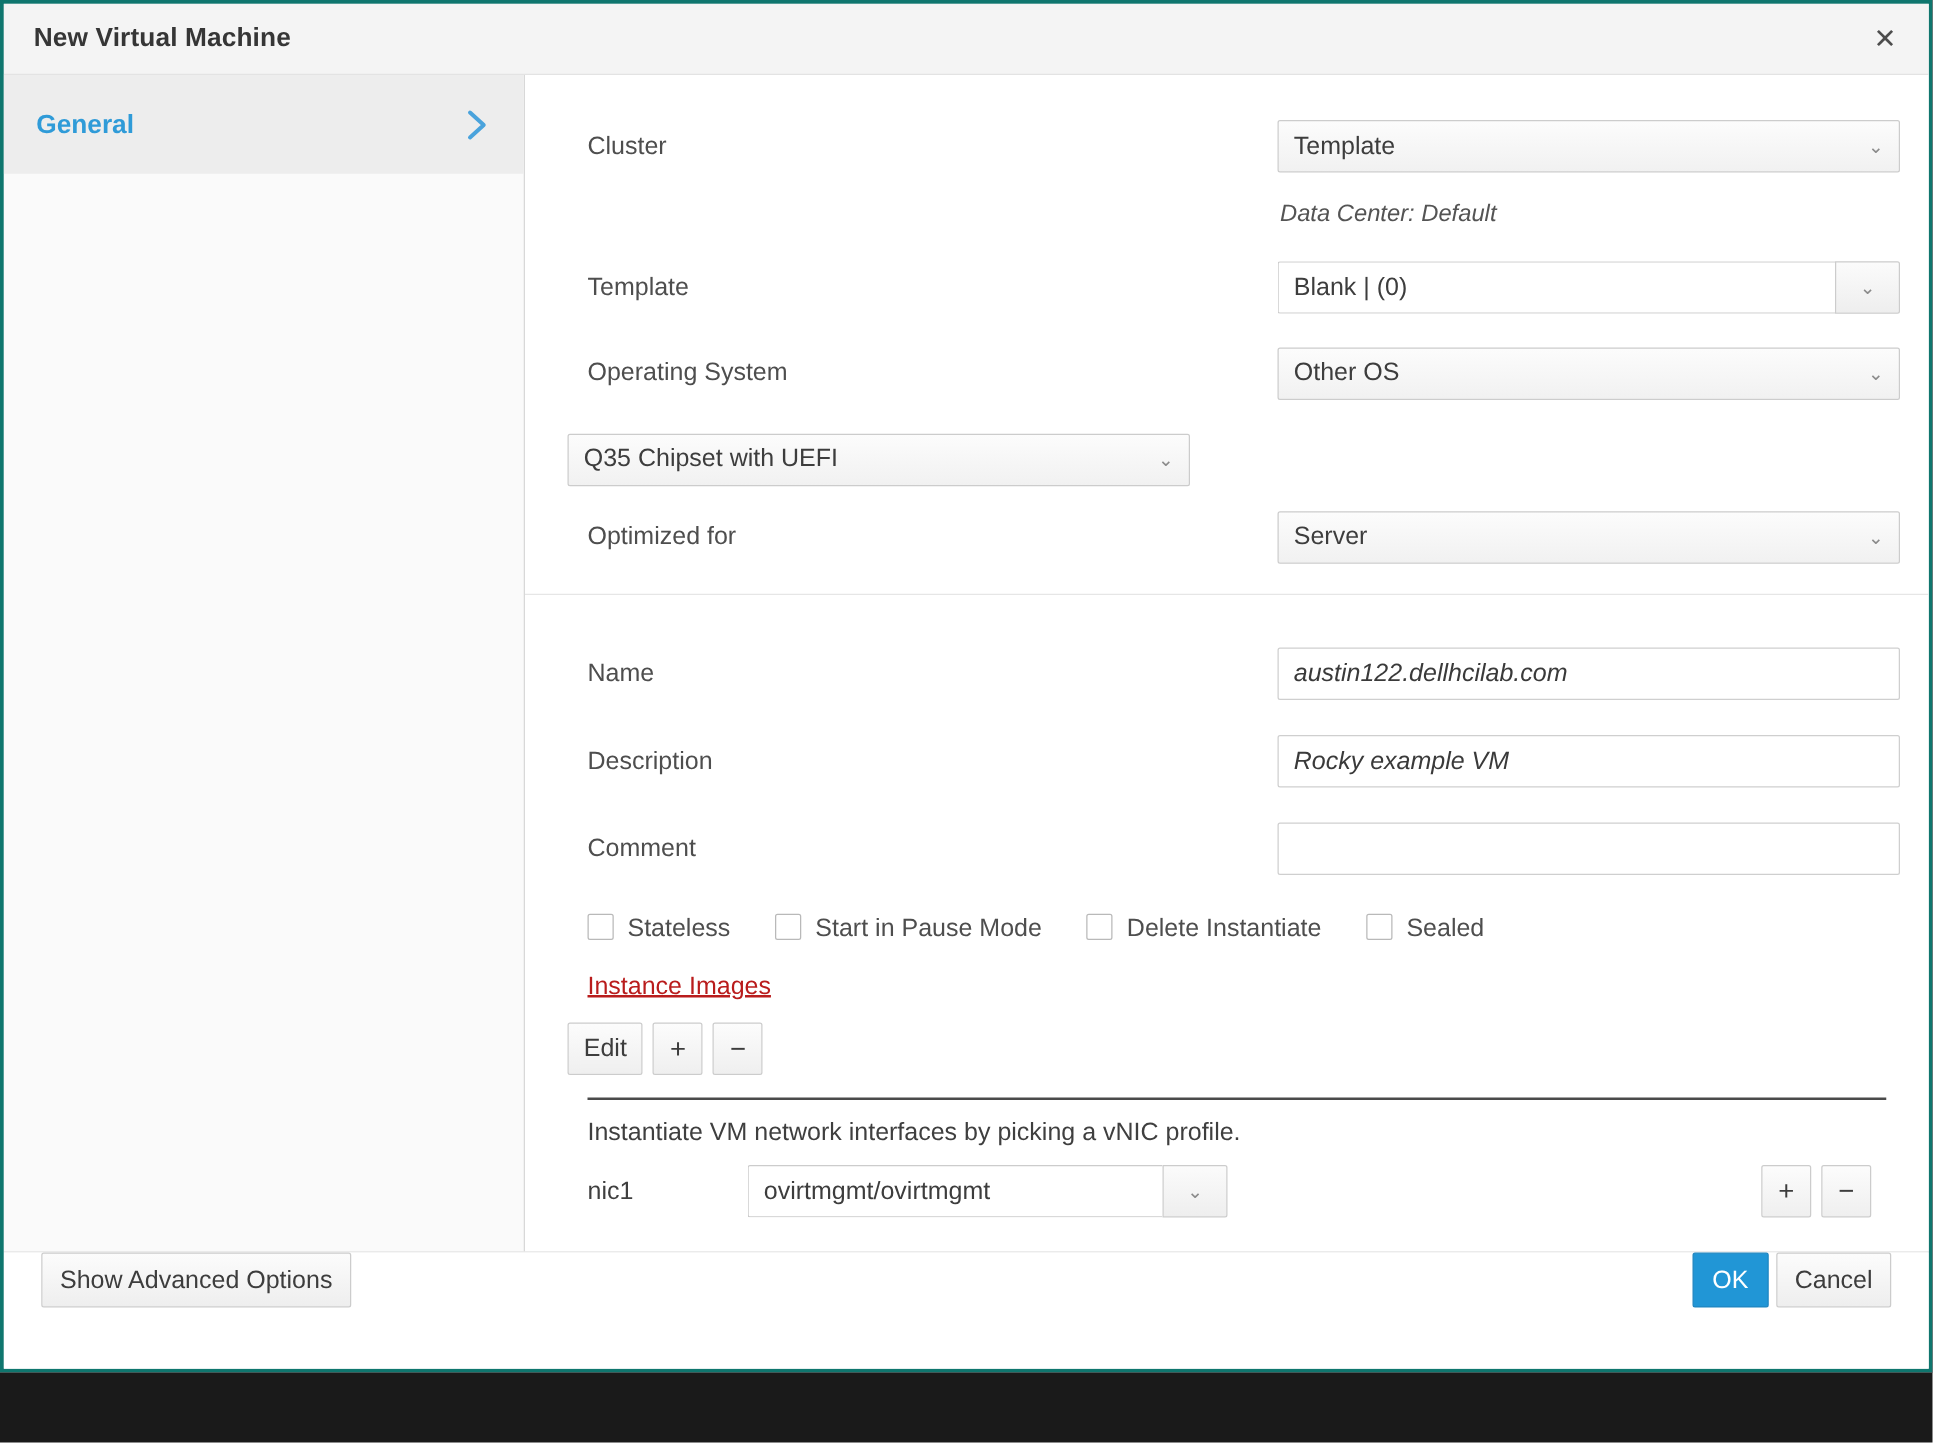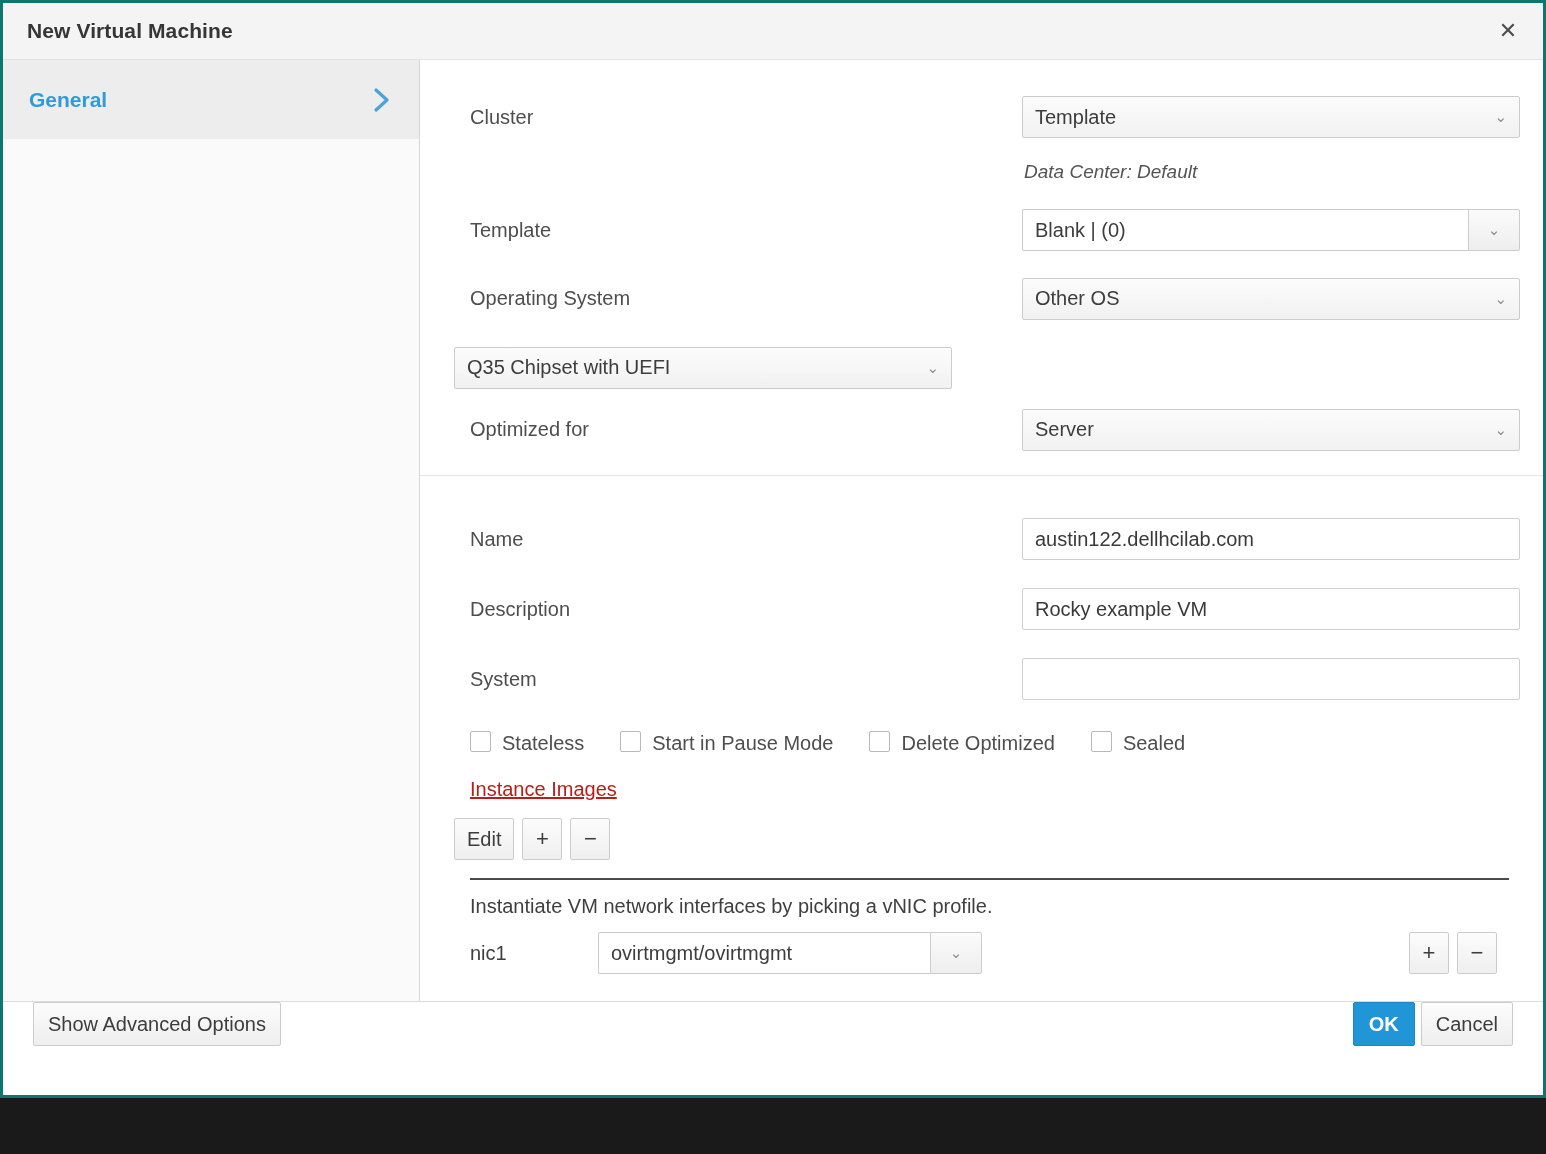--- a/index.html
+++ b/index.html
@@ -182,20 +182,21 @@
     height: 42px;
     box-sizing: border-box;
     border: 1px solid #cfcfcf;
     border-radius: 2px;
     background: #fff;
     font-family: "Liberation Sans", sans-serif;
     font-size: 20px;
     color: #3a3a3a;
     padding: 0 12px;
     outline: none;
+    font-style: italic;
   }
 
   
   .cbrow {
     display: flex;
     align-items: center;
     padding-left: 16px;
   }
   .cbox {
     width: 21px;
@@ -274,21 +275,21 @@
     cursor: pointer;
     display: inline-flex;
     align-items: center;
   }
   .fbtn.primary {
     background: #2196d6;
     border-color: #1f85c0;
     color: #ffffff;
     margin-right: 6px;
     padding: 0 15px;
-    font-weight: bold;
+    font-weight: normal;
   }
 </style>
 </head>
 <body>
 
 <div class="dialog">
 
   <div class="titlebar">
     <div class="title">New Virtual Machine</div>
     <div class="spacer"></div>
@@ -381,33 +382,33 @@
         </div>
 
         <div class="row" style="height:70px">
           <div class="lbl">Description</div>
           <div class="ctrl">
             <input class="tin" type="text" value="Rocky example VM" style="">
           </div>
         </div>
 
         <div class="row" style="height:70px">
-          <div class="lbl">System</div>
+          <div class="lbl">Comment</div>
           <div class="ctrl">
             <input class="tin" type="text" value="" style="">
           </div>
         </div>
 
         <div class="cbrow" style="height:58px">
           <span class="cbox"></span>
           <span class="cblabel">Stateless</span>
           <span class="cbox"></span>
           <span class="cblabel">Start in Pause Mode</span>
           <span class="cbox"></span>
-          <span class="cblabel">Delete Optimized</span>
+          <span class="cblabel">Delete Instantiate</span>
           <span class="cbox"></span>
           <span class="cblabel">Sealed</span>
         </div>
 
         <div style="height:34px;display:flex;align-items:center">
           <div class="blk-label">Instance Images</div>
         </div>
         <div style="display:flex;align-items:flex-start">
           <div style="display:flex;gap:8px;padding-top:12px;padding-right:12px">
             <div class="sqbtn">Edit</div>

